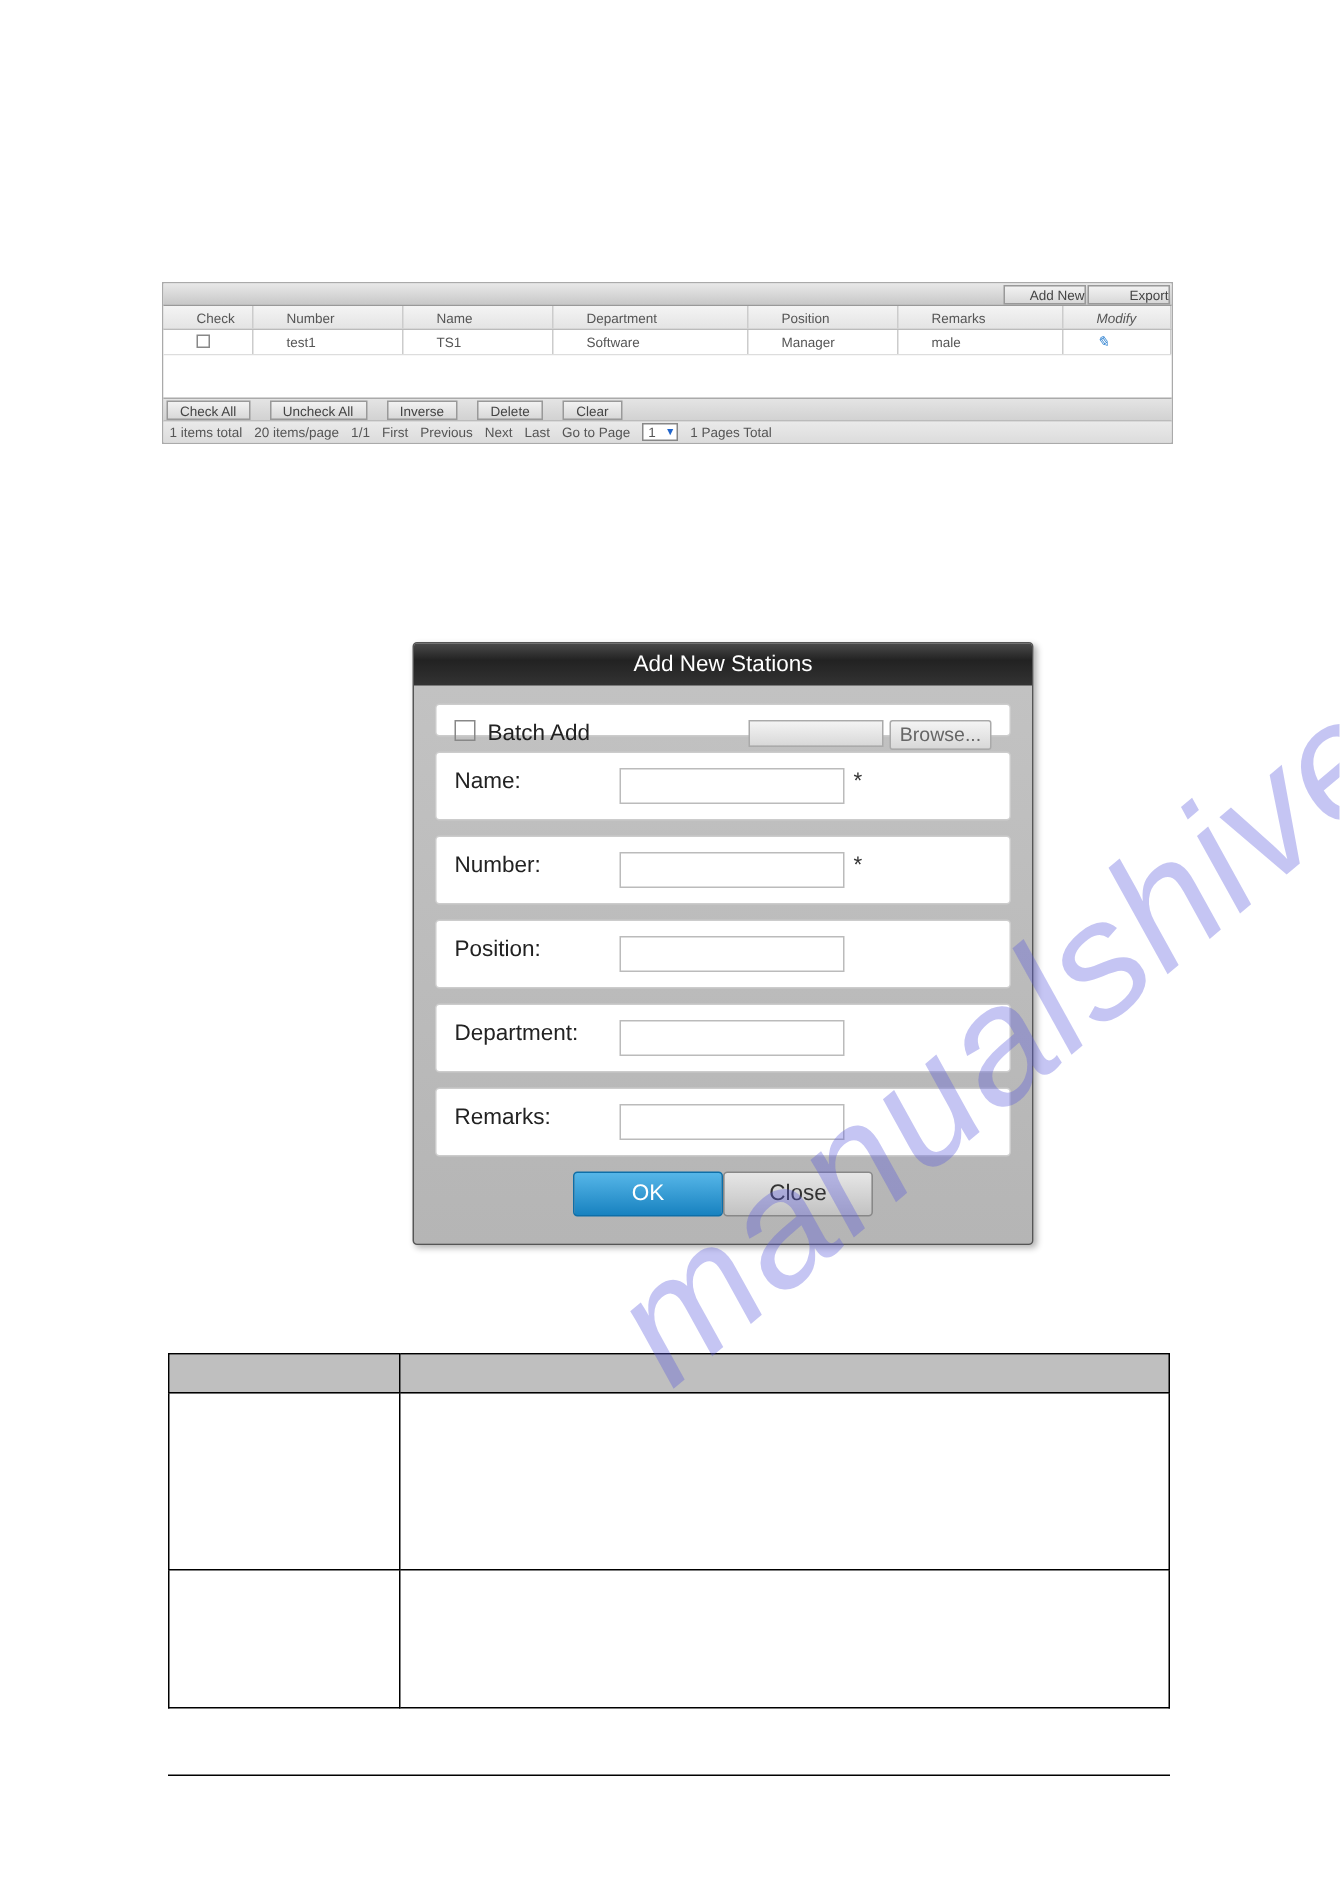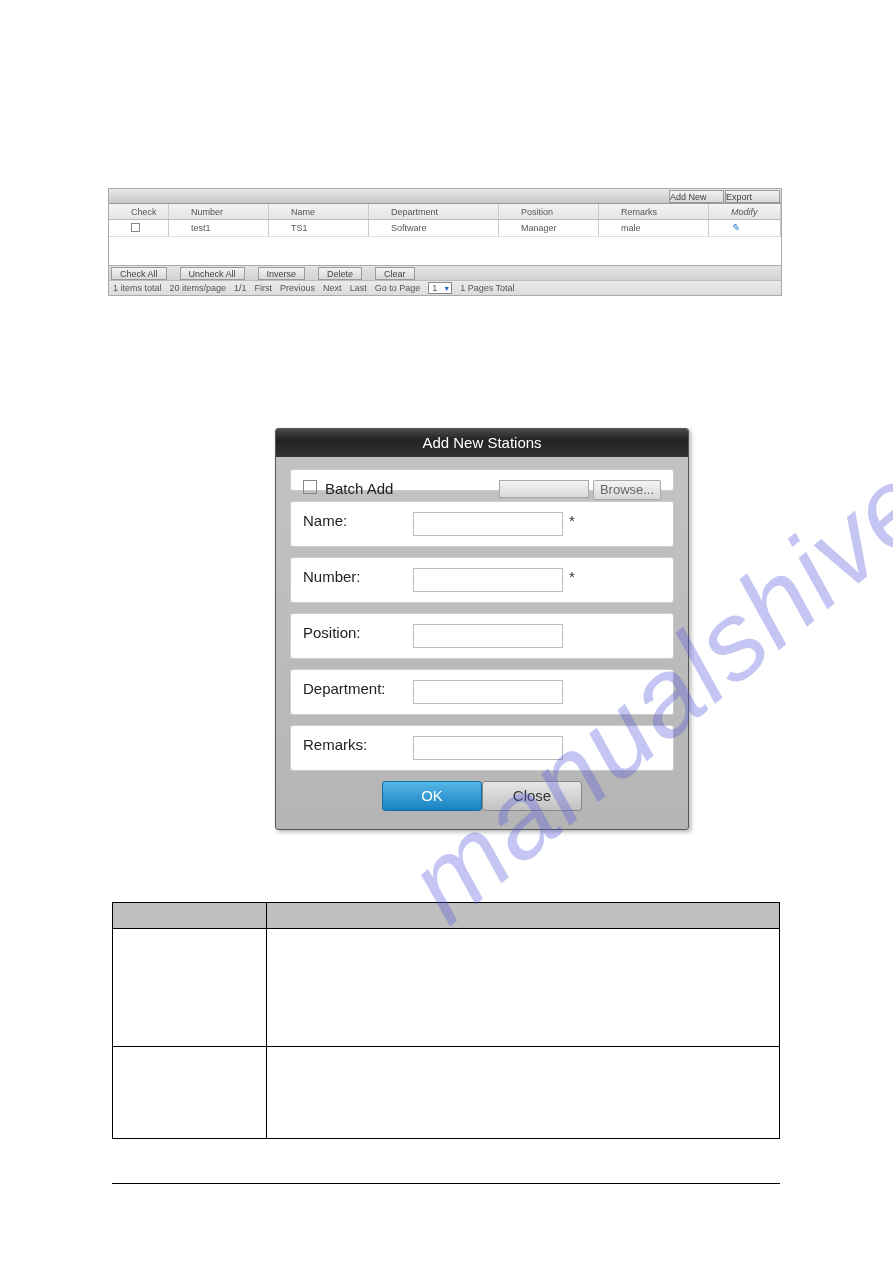--- a/index.html
+++ b/index.html
@@ -45,21 +45,21 @@
     justify-content: flex-end;
     font-size: 9px;
   }
   .top-btn {
     width: 55px;
     height: 13px;
     line-height: 13px;
     margin: 1px 1px 0 0;
     background: linear-gradient(#f2f2f2, #d8d8d8);
     border: 1px solid #999;
-    text-align: left;
+    text-align: right;
     color: #444;
     font-size: 9px;
   }
   .grid-head {
     height: 16px;
     background: linear-gradient(#f4f4f4, #e4e4e4);
     border-bottom: 1px solid #bbb;
     display: flex;
     font-size: 9px;
     color: #555;

